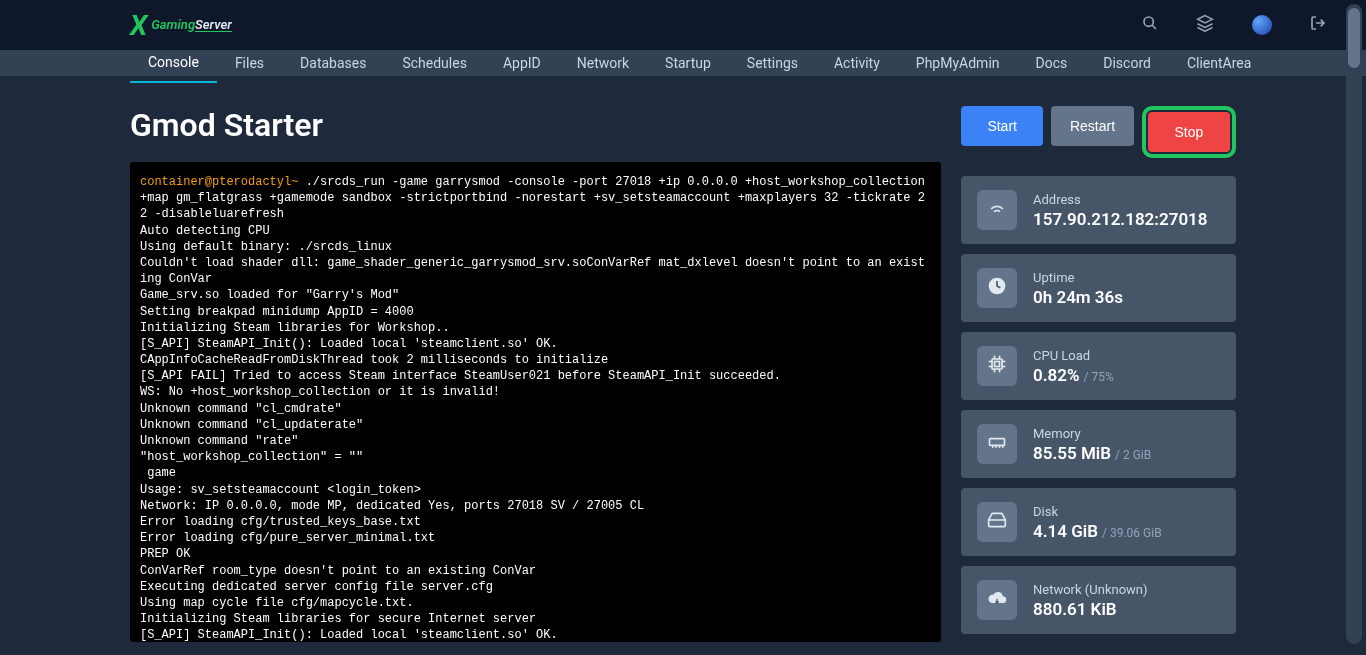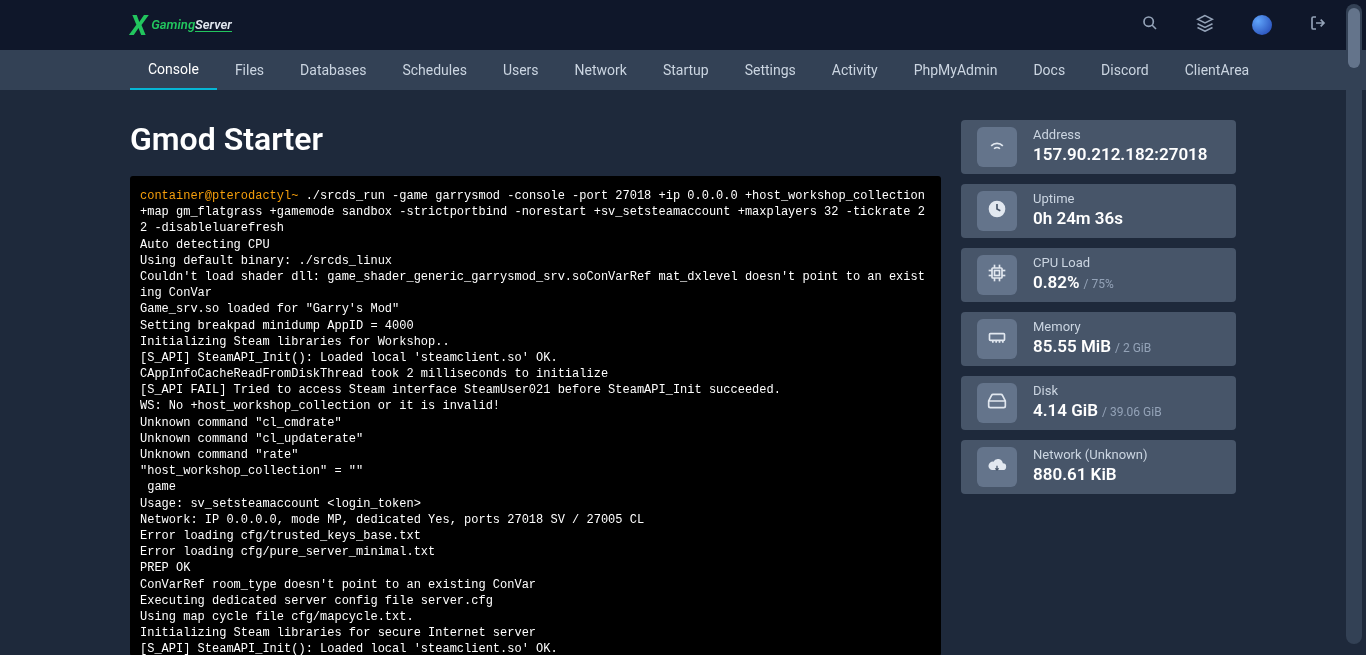--- a/index.html
+++ b/index.html
@@ -6,39 +6,39 @@
 body{background:#1e293b;font-family:-apple-system,BlinkMacSystemFont,'Segoe UI',Roboto,sans-serif;color:#cbd5e1;overflow:hidden;height:655px;width:1366px;position:relative}
 .topbar{height:50px;background:#0f172a;display:flex;align-items:center;padding:0 40px 0 130px;justify-content:space-between}
 .logo{display:flex;align-items:center;gap:4px}
 .logo-x{color:#22c55e;font-size:28px;font-weight:bold;font-style:italic;position:relative}
 .logo-text{display:flex;flex-direction:row;line-height:1}
 .logo-gaming{color:#22c55e;font-size:13px;font-weight:600;font-style:italic}
 .logo-server{color:#e2e8f0;font-size:13px;font-weight:600;font-style:italic;border-bottom:1px solid #22c55e}
 .topbar-icons{display:flex;gap:38px;align-items:center}
 .topbar-icon{color:#94a3b8;font-size:16px;cursor:pointer}
 .globe-icon{width:20px;height:20px;border-radius:50%;background:radial-gradient(circle at 30% 30%,#60a5fa,#1e40af)}
-.navbar{height:40px;background:#334155;display:flex;align-items:center;padding:0 130px;gap:0}
+.navbar{height:26px;background:#334155;display:flex;align-items:center;padding:0 130px;gap:0}
 .nav-item{color:#cbd5e1;font-size:14px;padding:0 18px;height:40px;display:flex;align-items:center;cursor:pointer}
 .nav-item.active{color:#fff;border-bottom:2px solid #06b6d4}
 .content{padding:30px 130px;display:flex;gap:20px}
 .left-col{flex:1;min-width:0}
 .page-title{color:#fff;font-size:32px;font-weight:600;margin-bottom:18px}
 .console{background:#000;border-radius:3px;padding:12px 10px;font-family:'Courier New',monospace;font-size:12px;line-height:1.35;height:480px;overflow-y:auto;position:relative;white-space:pre-wrap;word-break:break-all;color:#fff}
 .console::-webkit-scrollbar{width:6px}
 .console::-webkit-scrollbar-track{background:transparent}
 .console::-webkit-scrollbar-thumb{background:#475569;border-radius:3px}
 .prompt{color:#f59e0b;font-weight:normal}
 .right-col{width:275px;flex-shrink:0}
 .action-buttons{display:flex;gap:8px;margin-bottom:18px}
 .btn{flex:1;height:40px;border:none;border-radius:4px;font-size:14px;font-weight:500;cursor:pointer;color:#fff}
 .btn-start{background:#3b82f6}
 .btn-restart{background:#64748b}
 .btn-stop-wrap{border:4px solid #22c55e;border-radius:10px;padding:2px;flex:1;display:flex}
 .btn-stop{background:#ef4444;width:100%}
-.stat-card{background:#475569;border-radius:4px;padding:7px 16px;margin-bottom:10px;display:flex;gap:16px}
+.stat-card{background:#475569;border-radius:4px;padding:14px 16px;margin-bottom:10px;display:flex;align-items:center;gap:16px}
 .stat-icon-box{width:40px;height:40px;background:#64748b;border-radius:6px;display:flex;align-items:center;justify-content:center;flex-shrink:0}
 .stat-icon{color:#e2e8f0;font-size:18px}
 .stat-text{display:flex;flex-direction:column;gap:2px}
 .stat-label{color:#cbd5e1;font-size:13px}
 .stat-value{color:#fff;font-size:17px;font-weight:600}
 .stat-sub{color:#94a3b8;font-size:12px;font-weight:400;margin-left:4px}
 .side-scroll{position:absolute;right:4px;top:4px;width:16px;height:640px;background:#334155;border-radius:8px}
 .side-scroll::before{content:'';position:absolute;top:4px;left:2px;width:12px;height:60px;background:#64748b;border-radius:6px}
 </style>
 </head>
@@ -65,21 +65,21 @@
           <path d="M9 21H5a2 2 0 01-2-2V5a2 2 0 012-2h4M16 17l5-5-5-5M21 12H9"></path>
         </svg></span>
   </div>
 </div>
 
 <div class="navbar" id="navbar">
     <div class="nav-item active">Console</div>
     <div class="nav-item">Files</div>
     <div class="nav-item">Databases</div>
     <div class="nav-item">Schedules</div>
-    <div class="nav-item">Users</div>
+    <div class="nav-item">AppID</div>
     <div class="nav-item">Network</div>
     <div class="nav-item">Startup</div>
     <div class="nav-item">Settings</div>
     <div class="nav-item">Activity</div>
     <div class="nav-item">PhpMyAdmin</div>
     <div class="nav-item">Docs</div>
     <div class="nav-item">Discord</div>
     <div class="nav-item">ClientArea</div>
   </div>
 
@@ -114,20 +114,27 @@
 [S_API] SteamAPI_Init(): Loaded local 'steamclient.so' OK.
 CAppInfoCacheReadFromDiskThread took 2 milliseconds to initialize
 No account token specified; logging into anonymous game server account.  (Use sv_setsteamaccount to login to a persistent account.)
 Server ranking in server browser will be negatively impacted.
 'banned_ip.cfg' not present; not executing.
 'banned_user.cfg' not present; not executing.
 Connection to Steam servers successful.</span></div>
   </div>
 
   <div class="right-col">
+    <div class="action-buttons">
+      <button class="btn btn-start">Start</button>
+      <button class="btn btn-restart">Restart</button>
+      <div class="btn-stop-wrap">
+        <button class="btn btn-stop">Stop</button>
+      </div>
+    </div>
 
     <div class="stat-card">
       <div class="stat-icon-box">
           <span class="stat-icon"><svg width="20" height="20" viewBox="0 0 24 24" fill="none" stroke="currentColor" stroke-width="2">
               <path d="M5 13a10 10 0 0114 0M8.5 16.5a5 5 0 017 0M12 20h.01"></path>
             </svg></span>
         </div>
       <div class="stat-text">
         <span class="stat-label">Address</span>
         <span class="stat-value">157.90.212.182:27018</span>

